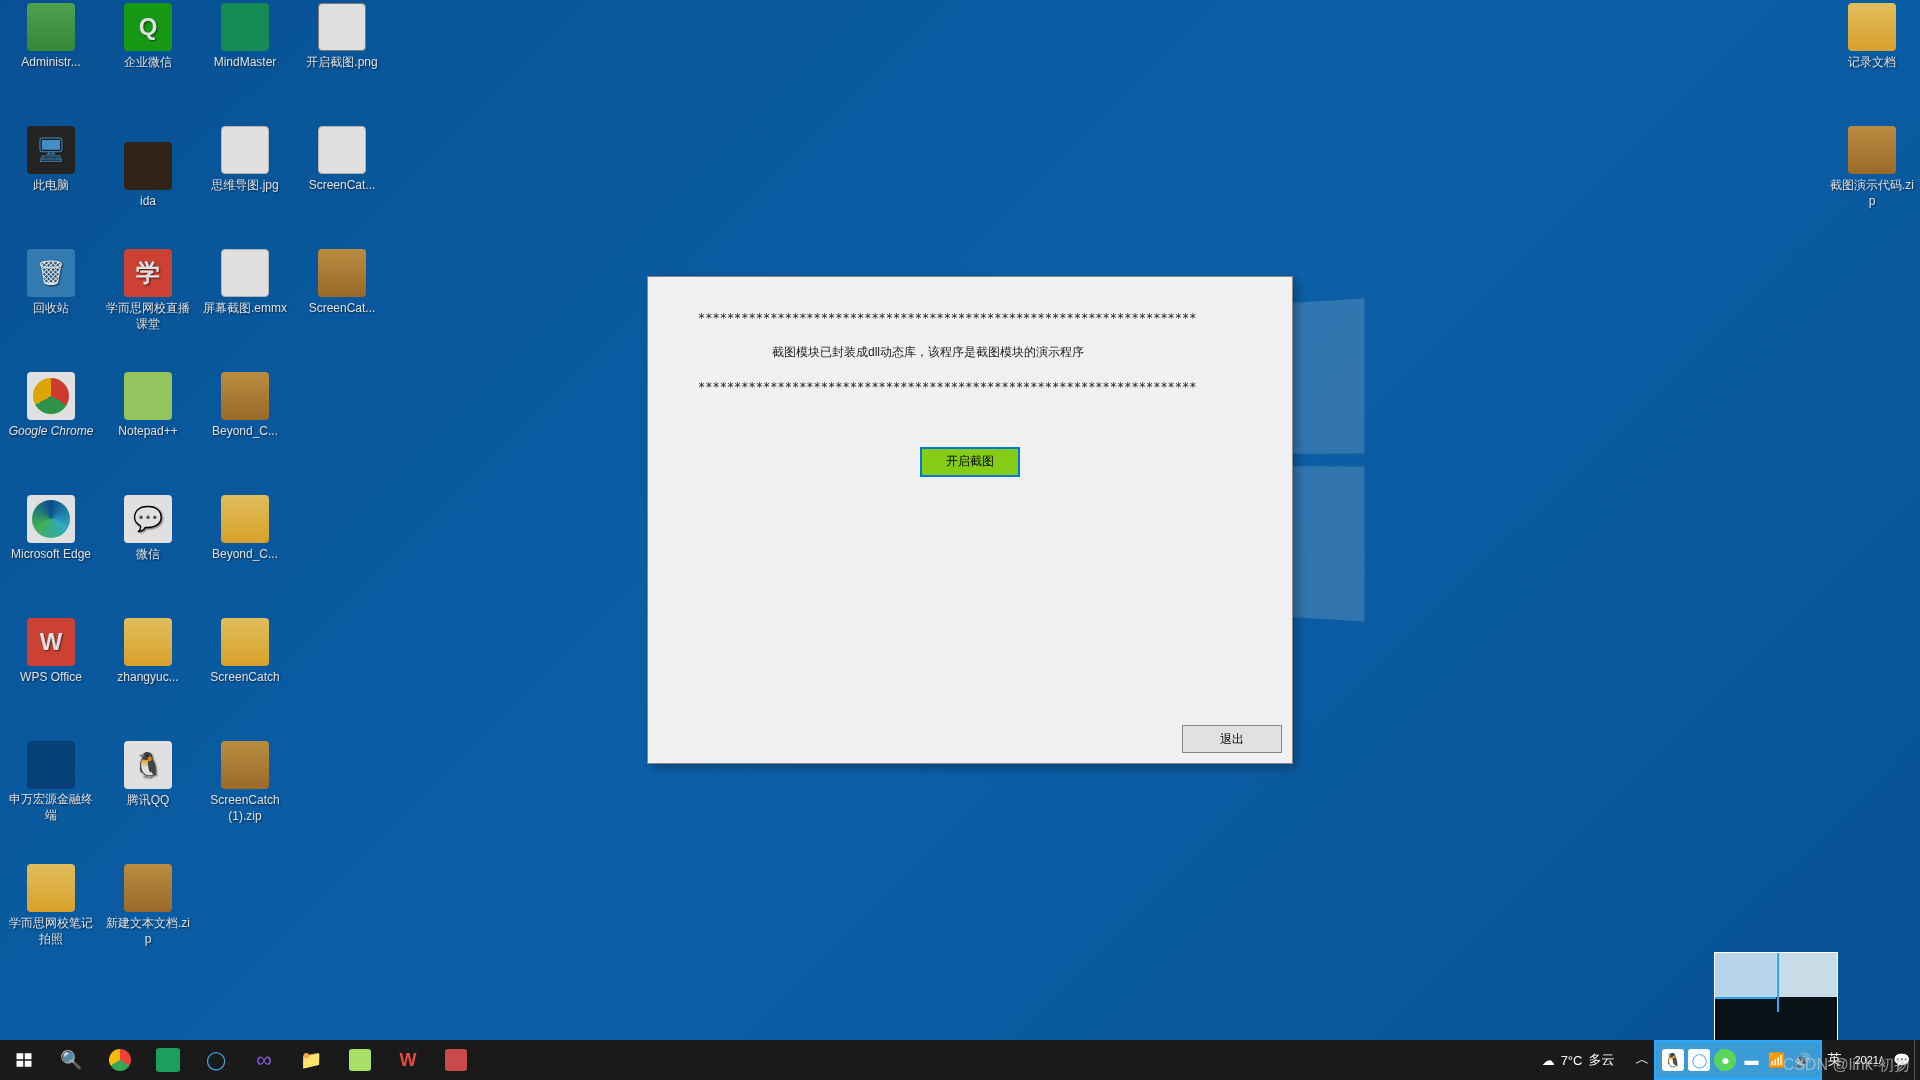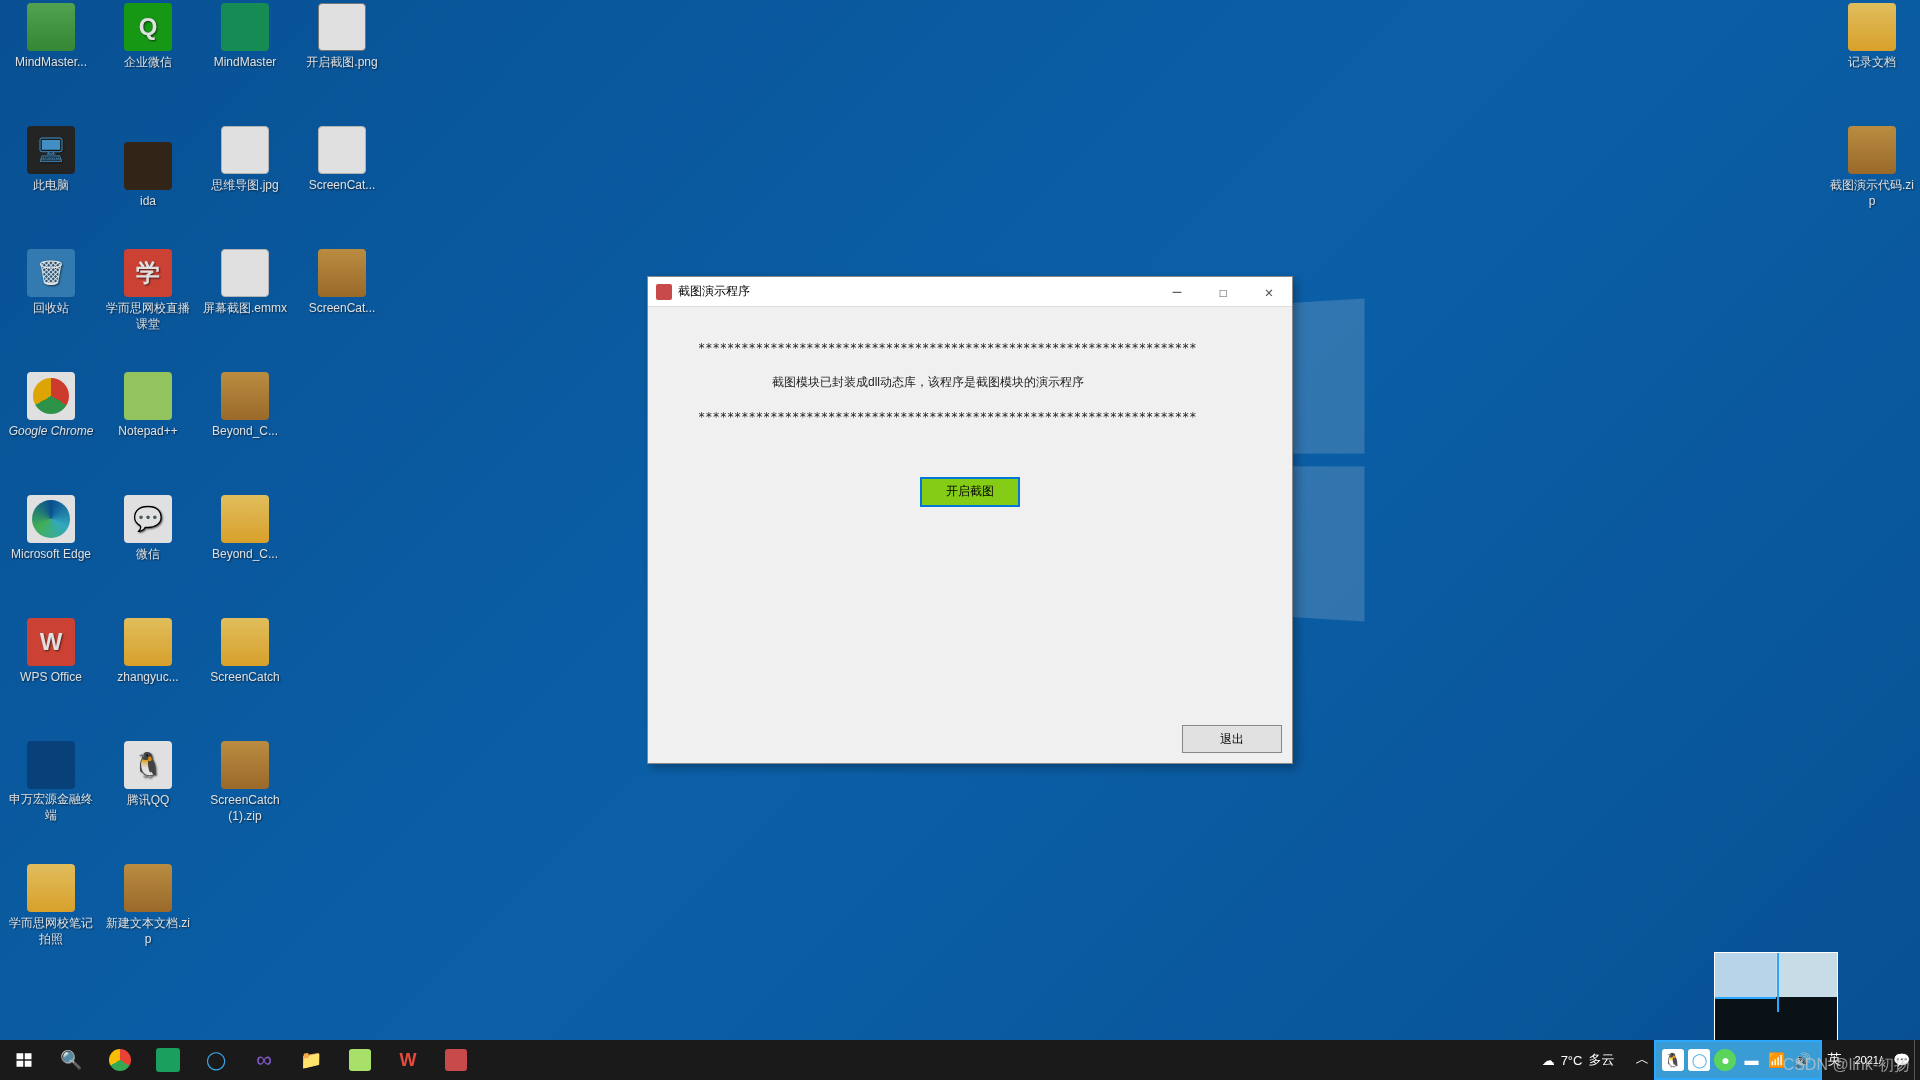--- a/index.html
+++ b/index.html
@@ -163,21 +163,21 @@
 <div class="winlogo">
   <div class="wl-tl"></div>
     <div class="wl-tr"></div>
     <div class="wl-bl"></div>
     <div class="wl-br"></div>
 </div>
 
 <div class="desktop" id="desktop">
     <div class="dicon" style="left: 3px; top: 3px;">
       <div class="ico ico-user"></div>
-      <div class="lbl">MindMaster...</div>
+      <div class="lbl">Administr...</div>
     </div>
     <div class="dicon" style="left: 100px; top: 3px;">
       <div class="ico ico-wx">Q</div>
       <div class="lbl">企业微信</div>
     </div>
     <div class="dicon" style="left: 197px; top: 3px;">
       <div class="ico ico-mind"></div>
       <div class="lbl">MindMaster</div>
     </div>
     <div class="dicon" style="left: 294px; top: 3px;">
@@ -278,29 +278,20 @@
     </div>
     <div class="dicon" style="left: 1824px; top: 126px;">
       <div class="ico ico-zip"></div>
       <div class="lbl">截图演示代码.zip</div>
     </div>
   </div>
 
 <div class="dim"></div>
 
 <div class="dialog">
-  <div class="dlg-title">
-    <div class="ticon"></div>
-    <div class="ttxt">截图演示程序</div>
-    <div class="dlg-btns">
-      <div class="dlg-btn">─</div>
-      <div class="dlg-btn">☐</div>
-      <div class="dlg-btn dlg-close">✕</div>
-    </div>
-  </div>
   <div class="dlg-body">
     <div class="stars">*********************************************************************</div>
     <div class="dlg-msg">截图模块已封装成dll动态库，该程序是截图模块的演示程序</div>
     <div class="stars">*********************************************************************</div>
     <button class="dlg-mainbtn">开启截图</button>
   </div>
   <button class="dlg-exit">退出</button>
 </div>
 
 <div class="magnifier">

